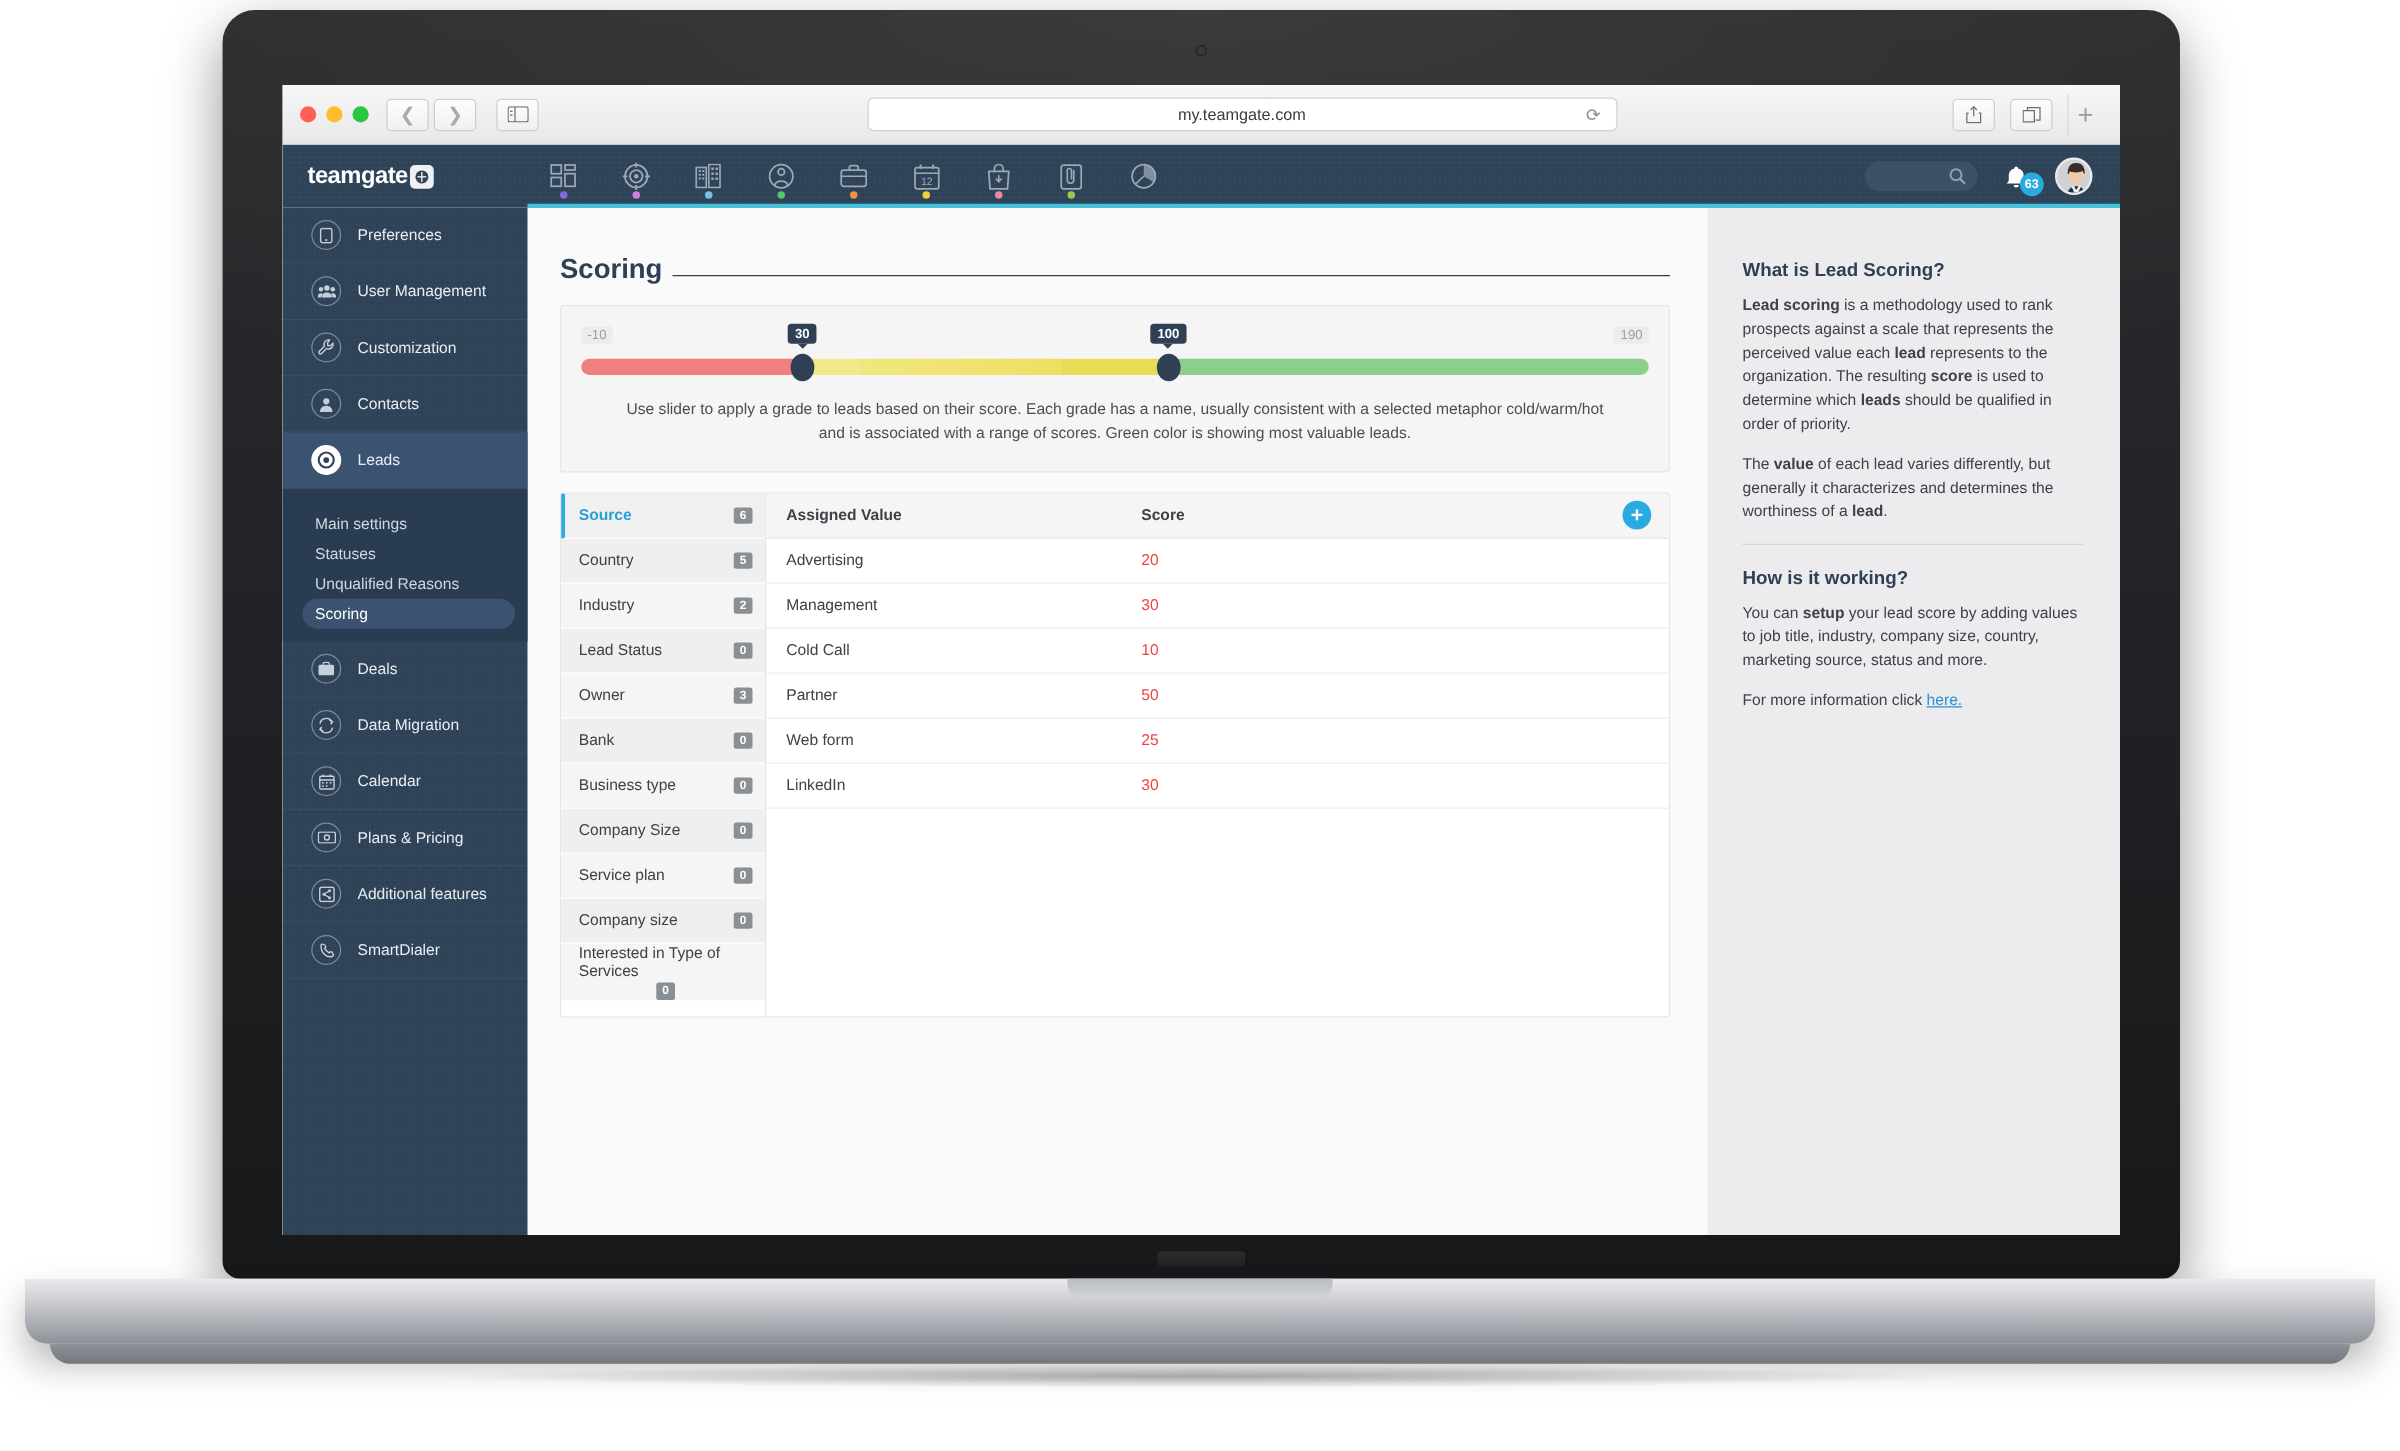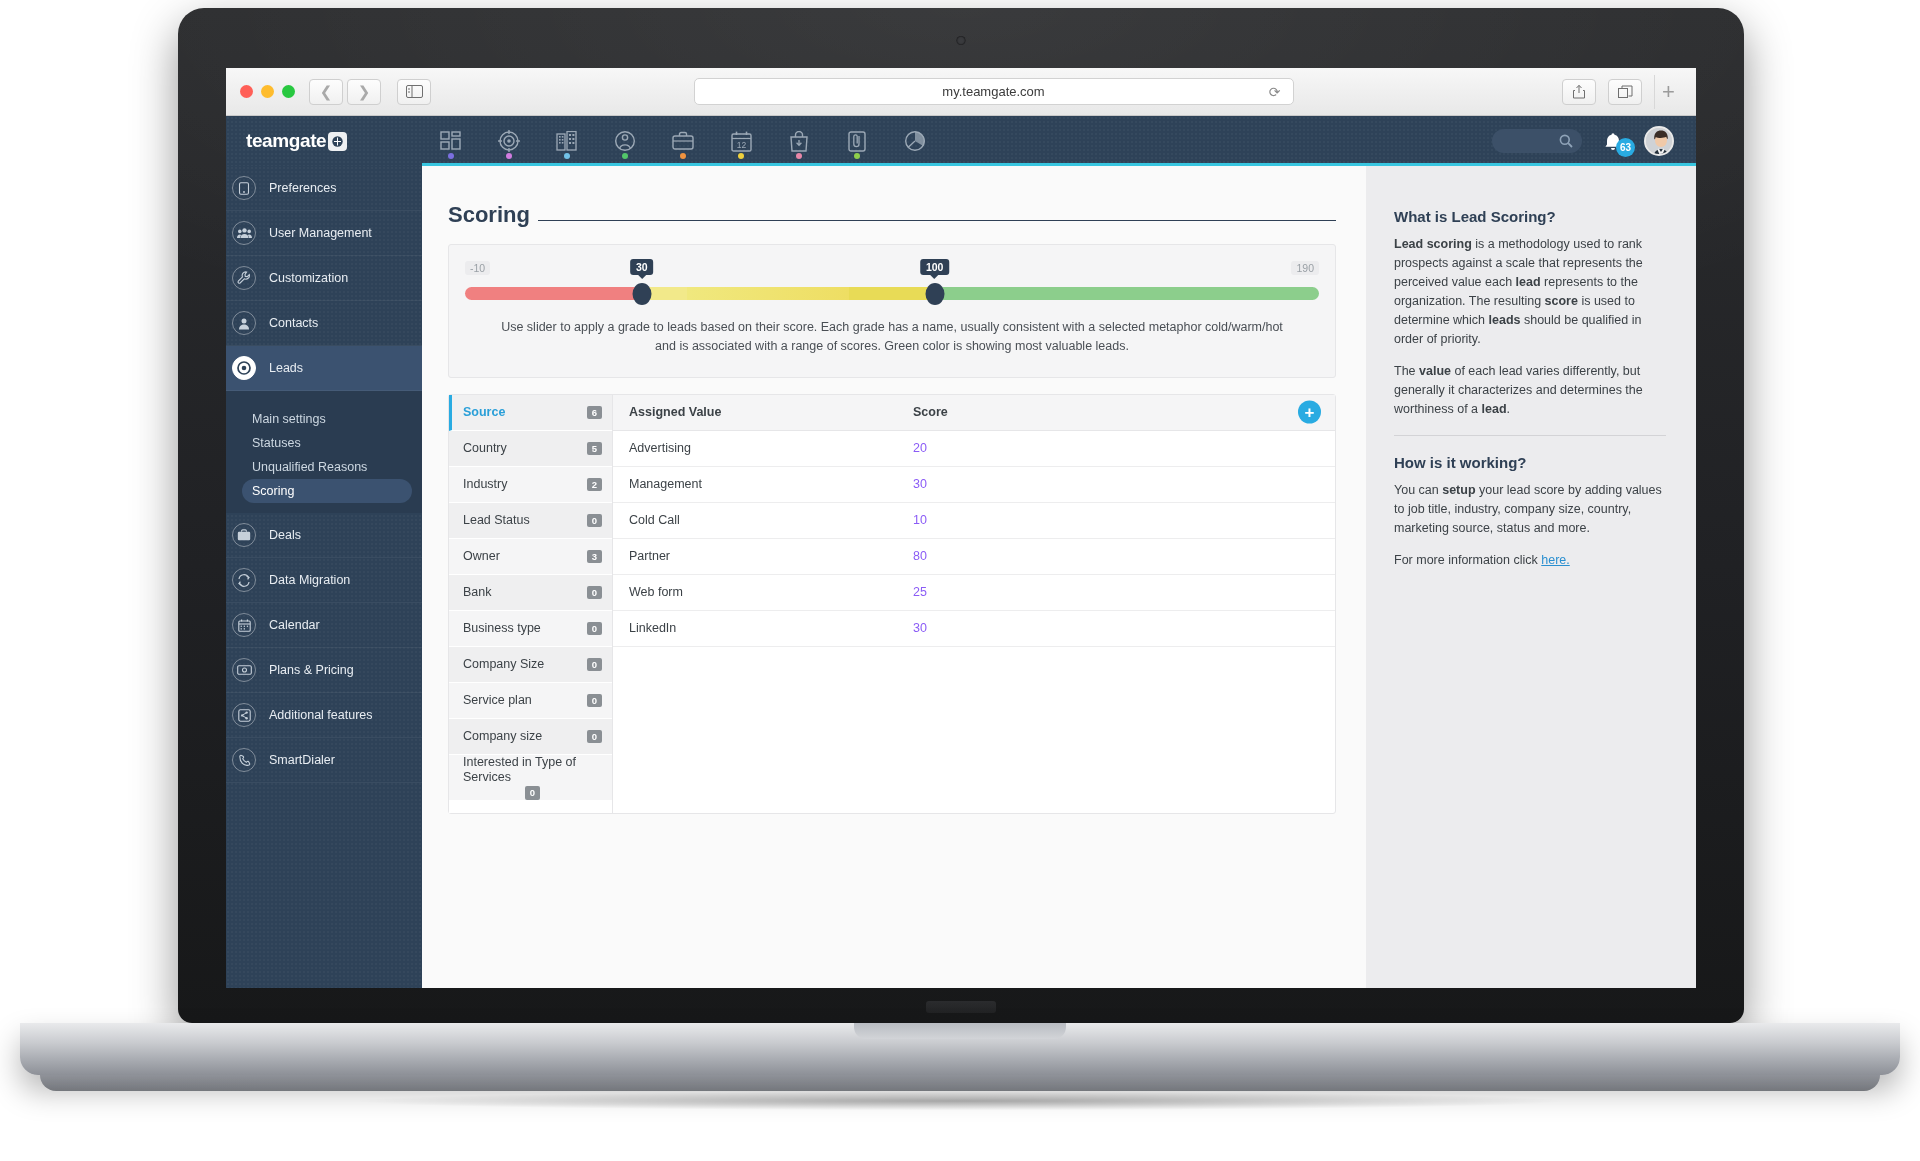--- a/index.html
+++ b/index.html
@@ -111,21 +111,21 @@
     color:#fff;font-size:10px;display:flex;align-items:center;justify-content:center;padding:0 4px;font-weight:bold;}
   .avatar{ width:30px;height:30px;border-radius:50%;background:#d8d3cd;border:2px solid #e9e9e9;overflow:hidden;position:relative;}
   .accent-line{ position:absolute; left:196px; right:0; bottom:0; height:3px; background:#38c6e0; }
 
   .body-row{ display:flex; flex:1; min-height:0; }
 
   
   .sidebar{ width:196px; flex:0 0 196px; background:#2e4258; position:relative;
     background-image: radial-gradient(rgba(255,255,255,.03) 1px, transparent 1px);
     background-size: 4px 4px;}
-  .side-item{ height:45px; display:flex; align-items:center; gap:13px; padding-left:6px;
+  .side-item{ height:45px; display:flex; align-items:center; gap:13px; padding-left:23px;
     border-bottom:1px solid rgba(255,255,255,.055); color:#e8edf2; font-size:12.5px; }
   .side-item.active{ background:#3b5270; }
   .side-item .sicon{ width:24px;height:24px;border-radius:50%;border:1px solid rgba(255,255,255,.38);
     display:flex;align-items:center;justify-content:center;flex:0 0 24px;}
   .side-item.active .sicon{ background:#fff; border-color:#fff; }
   .subnav{ background:#2a3c51; padding:16px 0 10px 0; }
   .sub-item{ height:24px; display:flex; align-items:center; padding-left:26px; color:#cdd8e2; font-size:12.5px; }
   .sub-item.active{ background:#3b5270; border-radius:12px; margin:0 10px 0 16px; padding-left:10px; color:#fff; }
 
   
@@ -173,21 +173,21 @@
   .values-col{ flex:1; min-width:0; }
   .vhead{ height:36px; display:flex; align-items:center; background:#f5f5f6;
      border-bottom:1px solid #e6e6e8; font-size:12.5px; color:#3c4247; font-weight:bold; position:relative;}
   .vhead .c1{ padding-left:16px; width:300px;}
   .vhead .c2{ width:120px; }
   .add-btn{ position:absolute; right:14px; top:50%; transform:translateY(-50%);
      width:23px;height:23px;border-radius:50%;background:#29abe2;color:#fff;
      display:flex;align-items:center;justify-content:center;font-size:17px;line-height:1;}
   .vrow{ height:36px; display:flex; align-items:center; border-bottom:1px solid #ededee; font-size:12.5px; color:#3c4247;}
   .vrow .c1{ padding-left:16px; width:300px;}
-  .vrow .c2{ width:120px; color:#8b5cf6; }
+  .vrow .c2{ width:120px; color:#ef4444; }
 
   
   .rightpanel{ width:330px; flex:0 0 330px; background:#ececee; padding:42px 30px 0 28px; }
   .rp-h{ font-size:15px; color:#2f4055; font-weight:bold; margin-bottom:10px;}
   .rp-p{ font-size:12.5px; color:#3c4247; line-height:1.52; margin-bottom:13px;}
   .rp-p b{ font-weight:bold; }
   .rp-link{ color:#2a8fd0; }
   .rp-sep{ height:1px; background:#d3d3d6; margin:16px 0 18px 0;}
 </style>
 </head>
@@ -601,21 +601,21 @@
                 <div class="vrow">
                   <span class="c1">Management</span>
                   <span class="c2">30</span>
                 </div>
                 <div class="vrow">
                   <span class="c1">Cold Call</span>
                   <span class="c2">10</span>
                 </div>
                 <div class="vrow">
                   <span class="c1">Partner</span>
-                  <span class="c2">80</span>
+                  <span class="c2">50</span>
                 </div>
                 <div class="vrow">
                   <span class="c1">Web form</span>
                   <span class="c2">25</span>
                 </div>
                 <div class="vrow">
                   <span class="c1">LinkedIn</span>
                   <span class="c2">30</span>
                 </div>
               </div>

